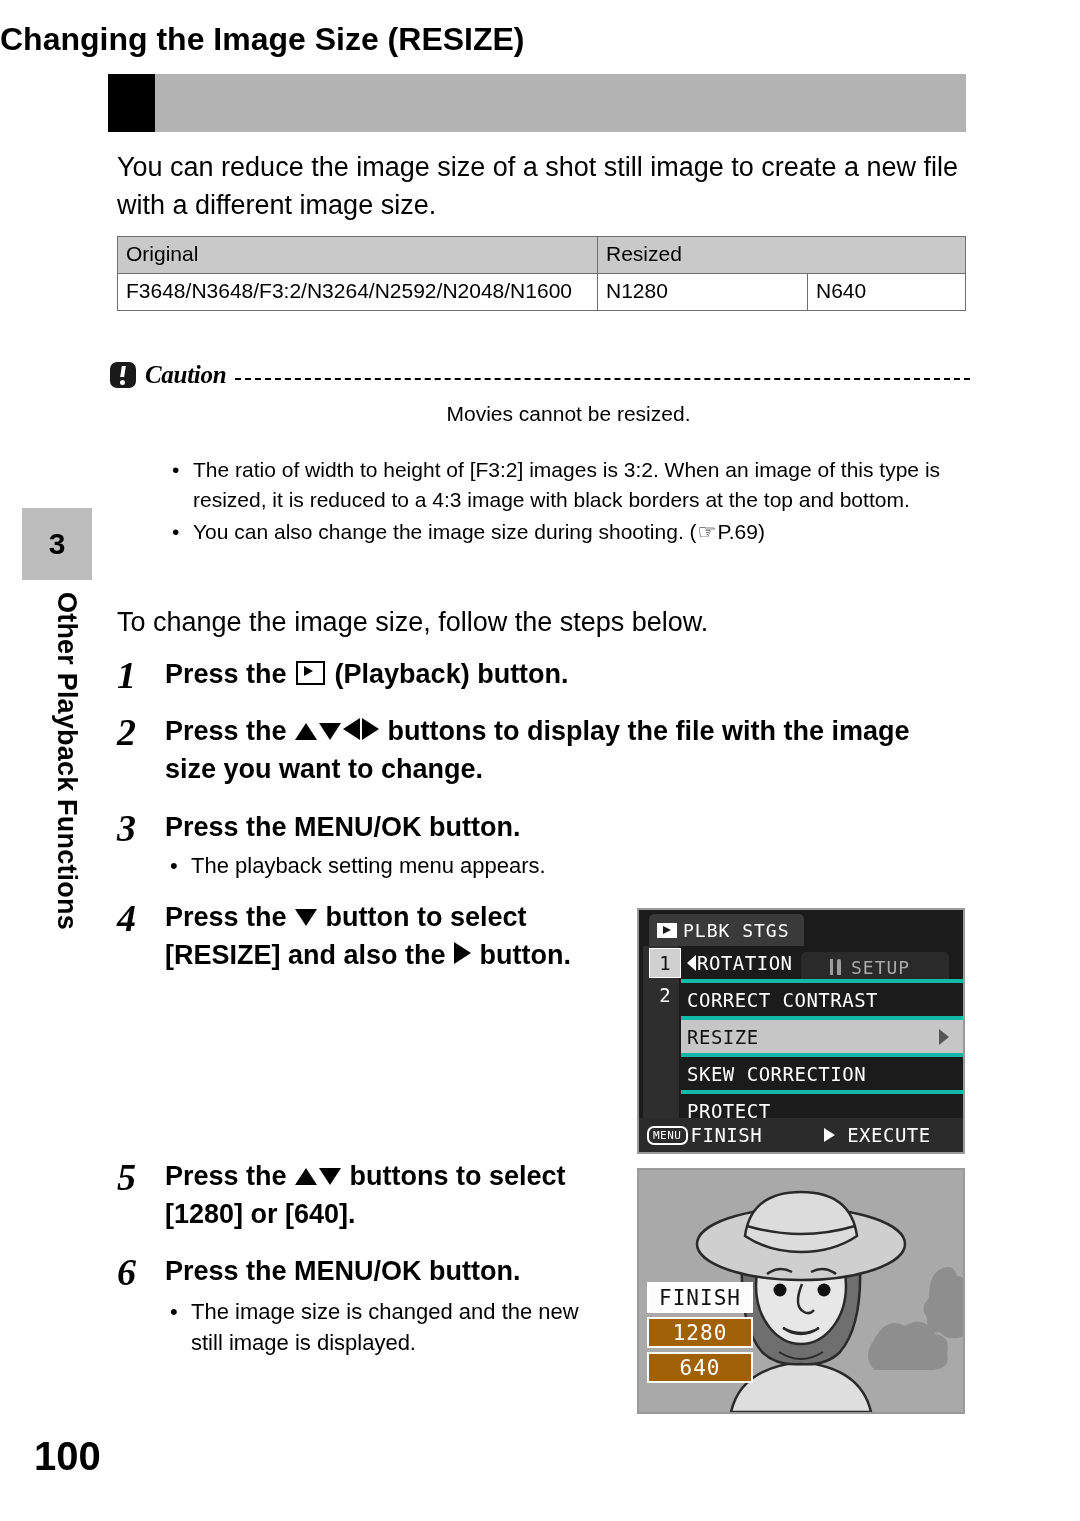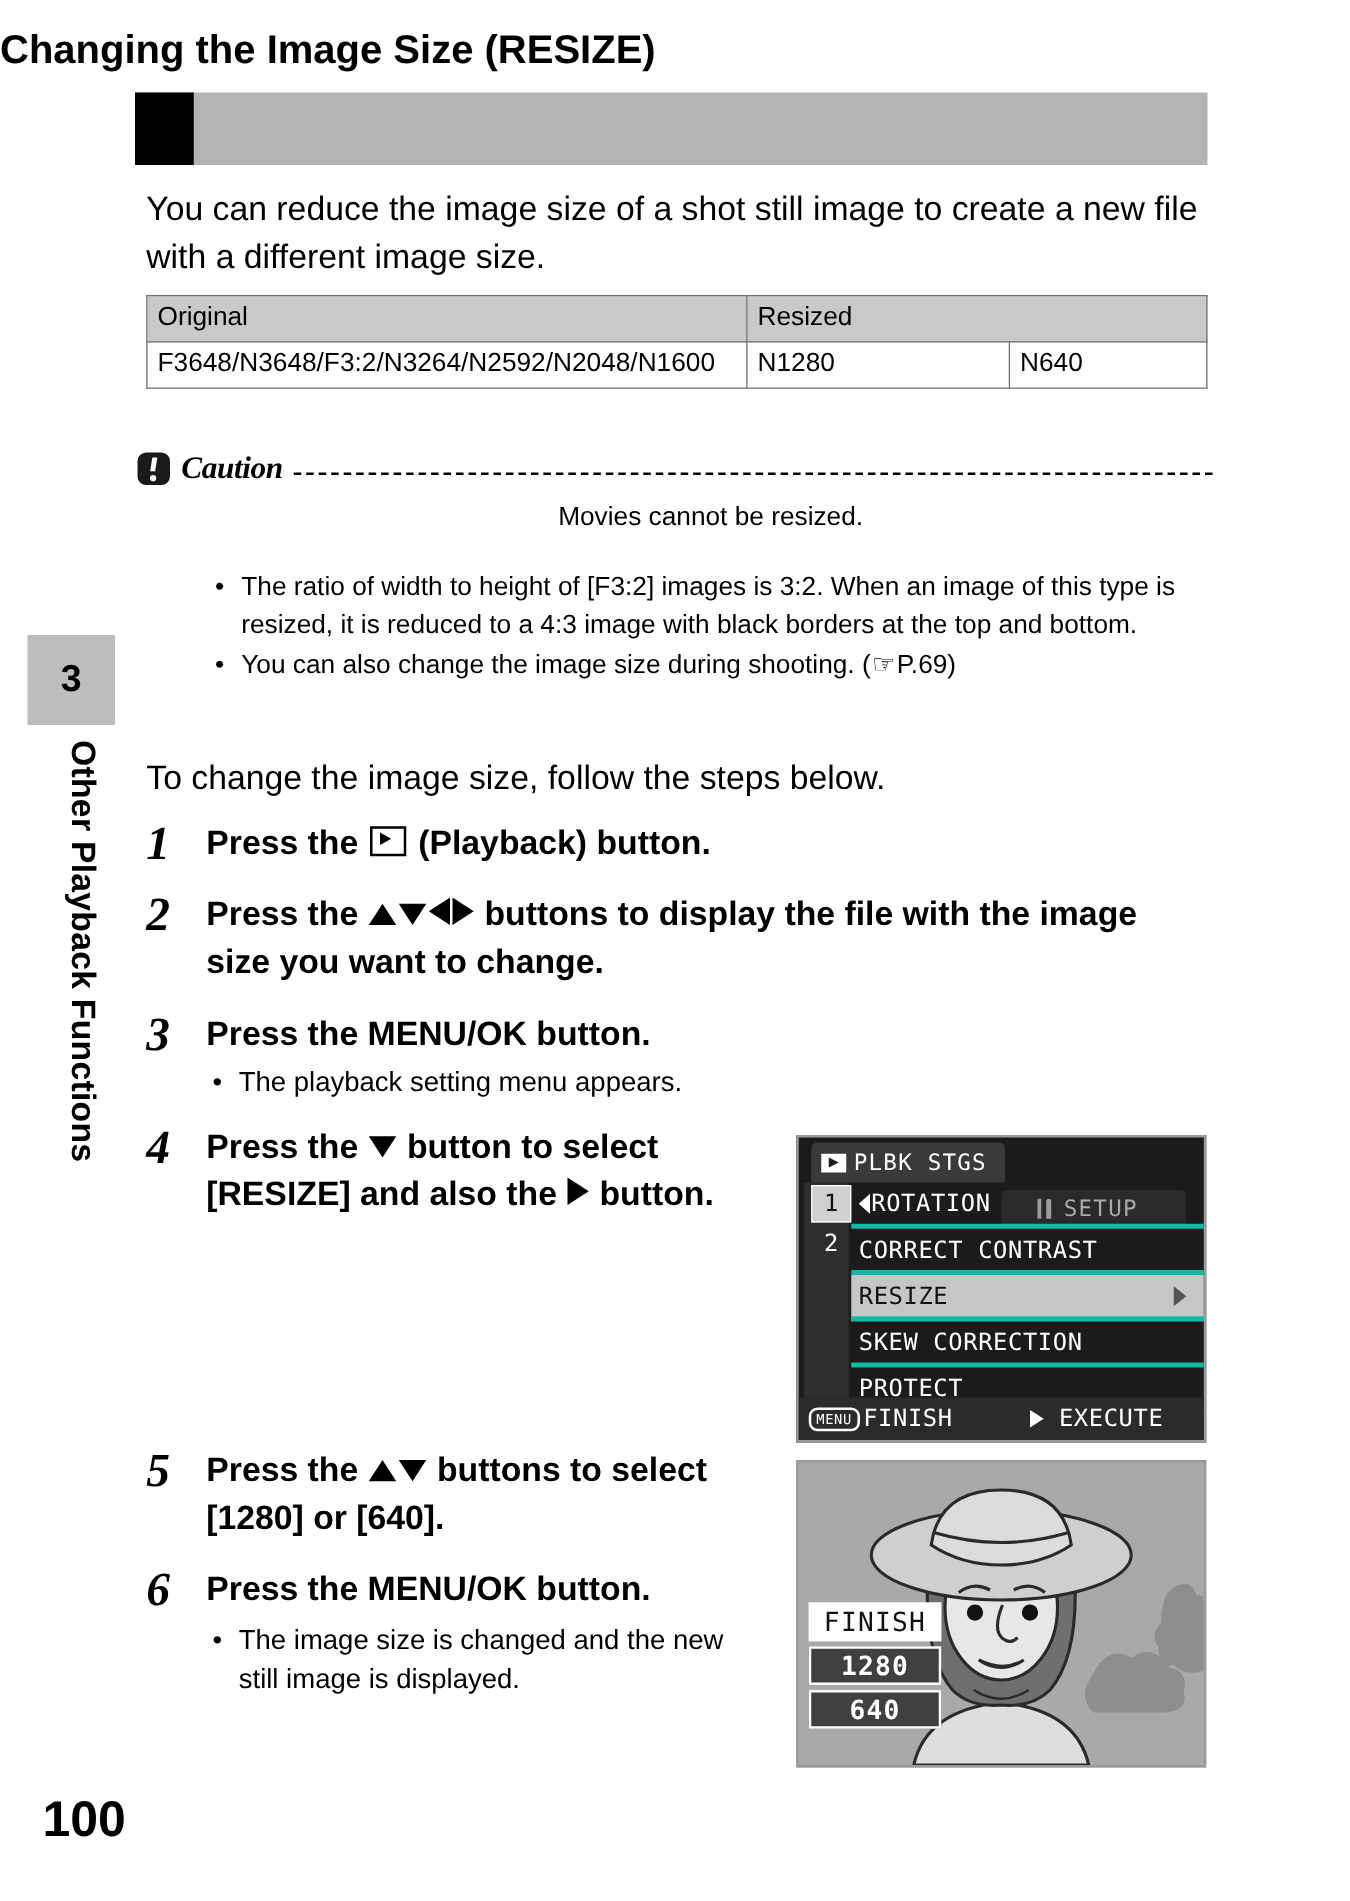--- a/index.html
+++ b/index.html
@@ -107,21 +107,21 @@
   .foot-arrow{width:0;height:0;border-top:7px solid transparent;border-bottom:7px solid transparent;
               border-left:11px solid #fff;margin-left:62px;margin-right:12px;}
   
   .lcd2{position:absolute;left:637px;top:1168px;width:328px;height:246px;border:2px solid #9a9a9a;
         box-sizing:border-box;background:#a8a8a8;overflow:hidden;font-family:"DejaVu Sans Mono",monospace;}
   .lcd2 svg{position:absolute;left:0;top:0;}
   .ovl{position:absolute;left:8px;top:112px;width:106px;}
   .ovl div{height:31px;display:flex;align-items:center;justify-content:center;font-size:21px;
            margin-bottom:4px;border:2px solid #fff;box-sizing:border-box;letter-spacing:1px;}
   .ovl .sel{background:#fdfdfd;color:#111;}
-  .ovl .opt{background:#404040;color:#fff;font-weight:bold;}
+  .ovl .opt{background:#a16207;color:#fff;}
   .lcd2-foot{position:absolute;left:0;right:0;bottom:0;height:36px;background:rgba(58,58,58,.86);
              display:flex;align-items:center;justify-content:center;gap:8px;color:#fff;font-size:20px;
              letter-spacing:1px;}
   .btn-ok{border:2px solid #fff;border-radius:5px;font-size:13px;padding:1px 5px;letter-spacing:0.5px;}
   
   .pageno{position:absolute;left:34px;top:1434px;font-size:40px;font-weight:bold;}
 </style>
 </head>
 <body>
 

